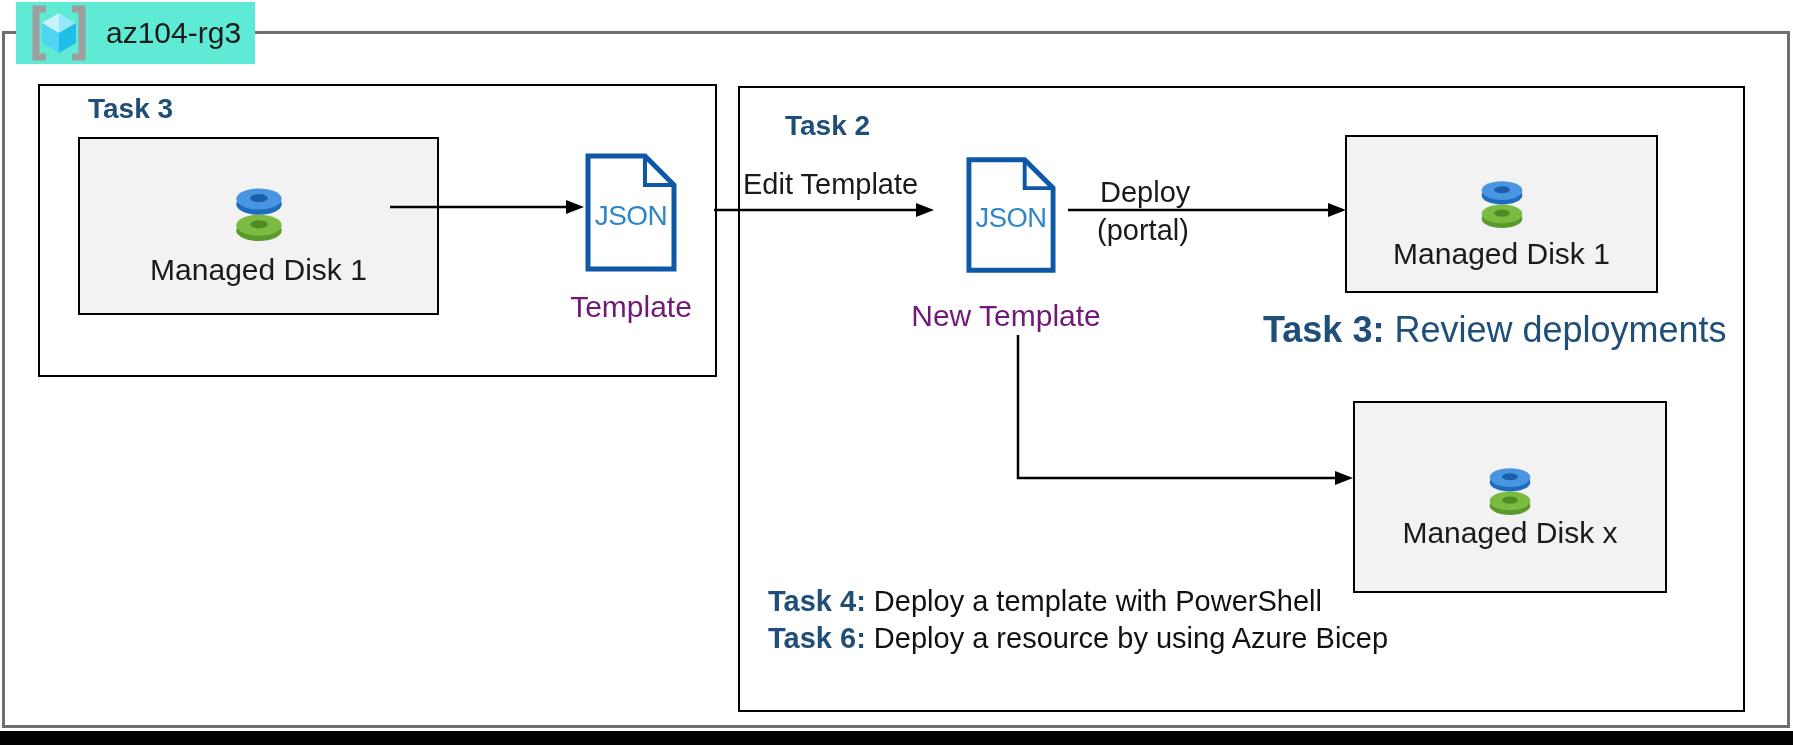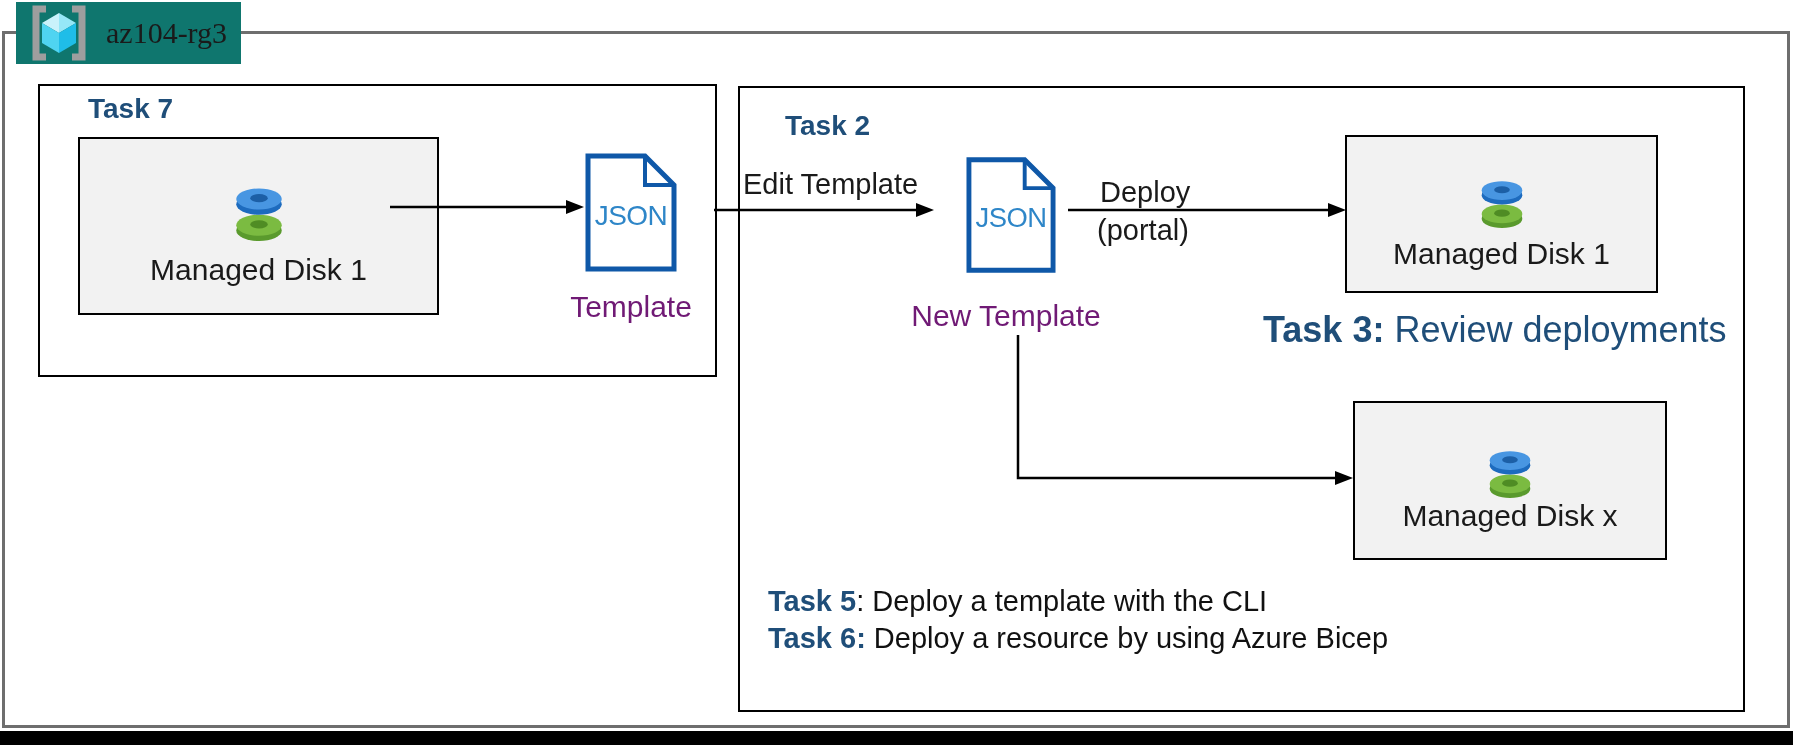--- a/index.html
+++ b/index.html
@@ -6,21 +6,21 @@
   .canvas{
     position:relative;width:1793px;height:745px;background:#fff;overflow:hidden;
     font-family:"Liberation Sans",sans-serif;color:#111;
   }
   .rg-border{
     position:absolute;left:2px;top:31px;width:1782px;height:691px;
     border:3px solid #6E6E6E;z-index:1;
   }
   .rg-label{
     position:absolute;left:16px;top:2px;height:62px;z-index:3;
-    display:flex;align-items:center;gap:14px;background:#0f766e;padding:0 14px 0 10px;font-family:Liberation Serif, serif;
+    display:flex;align-items:center;gap:14px;background:#5eead4;padding:0 14px 0 10px;
   }
   .rg-name{font-size:30px;color:#1a1a1a;white-space:nowrap;}
   .task-box{
     position:absolute;background:#fff;border:2px solid #000;z-index:2;
   }
   .heading{
     position:absolute;font-size:28px;font-weight:700;color:#1F4E79;
     line-height:1.1;white-space:nowrap;z-index:3;
   }
   .resource-box{
@@ -69,21 +69,21 @@
       <path d="M46,6 H56 V54 H46" fill="none" stroke="#9E9E9E" stroke-width="7"></path>
       <polygon points="33,10 33,30 16,20" fill="#C9F2FB"></polygon>
       <polygon points="33,10 50,20 33,30" fill="#96E7F7"></polygon>
       <polygon points="16,20 33,30 33,50 16,40" fill="#4FD4F1"></polygon>
       <polygon points="50,20 50,40 33,50 33,30" fill="#1FBDE8"></polygon>
     </svg>
     <span class="rg-name">az104-rg3</span>
   </div>
 
   <div class="task-box" style="left:38px;top:84px;width:675px;height:289px;"></div>
-  <div class="heading" style="left:88px;top:94px;">Task 7</div>
+  <div class="heading" style="left:88px;top:94px;">Task 3</div>
 
   <div class="resource-box" style="left:78px;top:137px;width:361px;height:178px;">
     <svg class="disk-icon" width="56" height="60" viewBox="0 0 64 68" aria-hidden="true">
       <ellipse cx="32" cy="54" rx="26" ry="12" fill="#5A9A2D"></ellipse>
       <ellipse cx="32" cy="48" rx="26" ry="12" fill="#7BBB41"></ellipse>
       <ellipse cx="32" cy="47" rx="10" ry="4.6" fill="#4F8C24"></ellipse>
       <ellipse cx="32" cy="24" rx="26" ry="12" fill="#1D6BBE"></ellipse>
       <ellipse cx="32" cy="18" rx="26" ry="12" fill="#4896E2"></ellipse>
       <ellipse cx="32" cy="17" rx="10" ry="4.6" fill="#1C5FA6"></ellipse>
     </svg>
@@ -121,34 +121,34 @@
       <ellipse cx="32" cy="18" rx="26" ry="12" fill="#4896E2"></ellipse>
       <ellipse cx="32" cy="17" rx="10" ry="4.6" fill="#1C5FA6"></ellipse>
     </svg>
     <div class="resource-label">Managed Disk 1</div>
   </div>
 
   <div class="task3-line">
     <span class="b">Task 3:</span><span> Review deployments</span>
   </div>
 
-  <div class="resource-box" style="left:1353px;top:401px;width:314px;height:159px;gap:1px;text-align:center;">
+  <div class="resource-box" style="left:1353px;top:401px;width:314px;height:192px;gap:1px;text-align:center;">
     <svg class="disk-icon" width="50" height="54" viewBox="0 0 64 68" aria-hidden="true">
       <ellipse cx="32" cy="54" rx="26" ry="12" fill="#5A9A2D"></ellipse>
       <ellipse cx="32" cy="48" rx="26" ry="12" fill="#7BBB41"></ellipse>
       <ellipse cx="32" cy="47" rx="10" ry="4.6" fill="#4F8C24"></ellipse>
       <ellipse cx="32" cy="24" rx="26" ry="12" fill="#1D6BBE"></ellipse>
       <ellipse cx="32" cy="18" rx="26" ry="12" fill="#4896E2"></ellipse>
       <ellipse cx="32" cy="17" rx="10" ry="4.6" fill="#1C5FA6"></ellipse>
     </svg>
     <div class="resource-label">Managed Disk x</div>
   </div>
 
   <div class="task-list">
-    <div><span class="b">Task 5</span><span>: Deploy a template with the CLI</span></div>
+    <div><span class="b">Task 4:</span><span> Deploy a template with PowerShell</span></div>
     <div><span class="b">Task 6:</span><span> Deploy a resource by using Azure Bicep</span></div>
   </div>
 
   <svg class="arrows" width="1793" height="745" viewBox="0 0 1793 745" aria-hidden="true">
     <g>
       <line x1="390" y1="207" x2="568" y2="207"></line>
       <polygon points="584,207 566,200 566,214"></polygon>
     </g>
     <g>
       <line x1="714" y1="210" x2="918" y2="210"></line>

